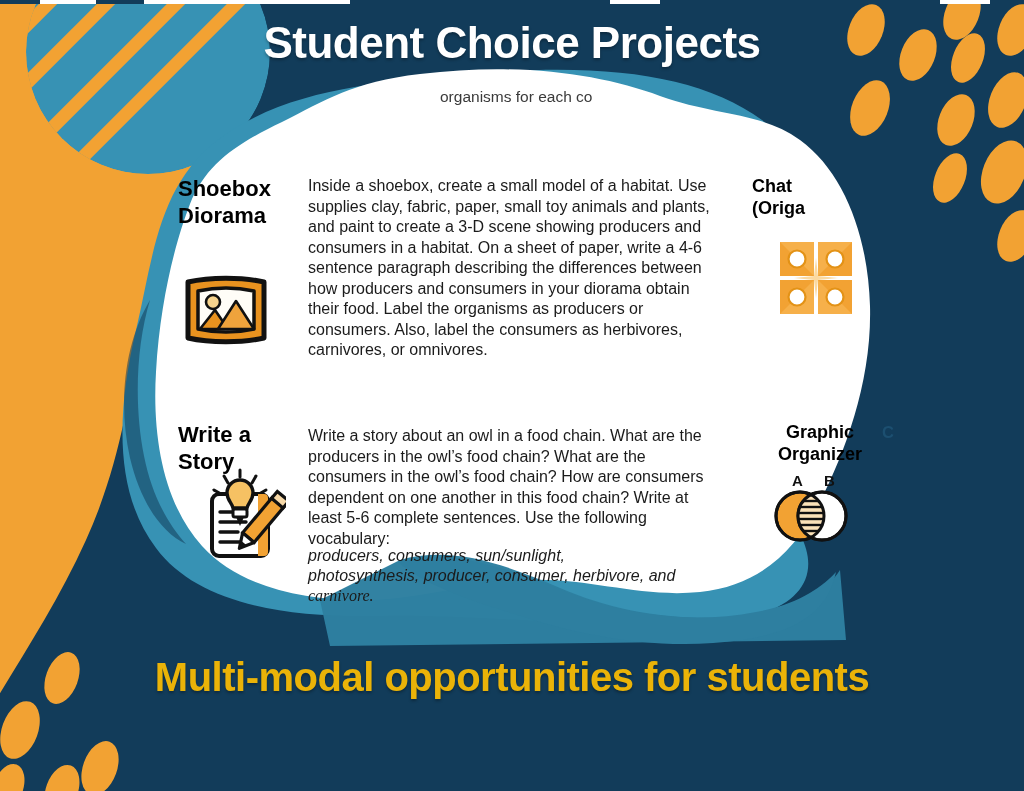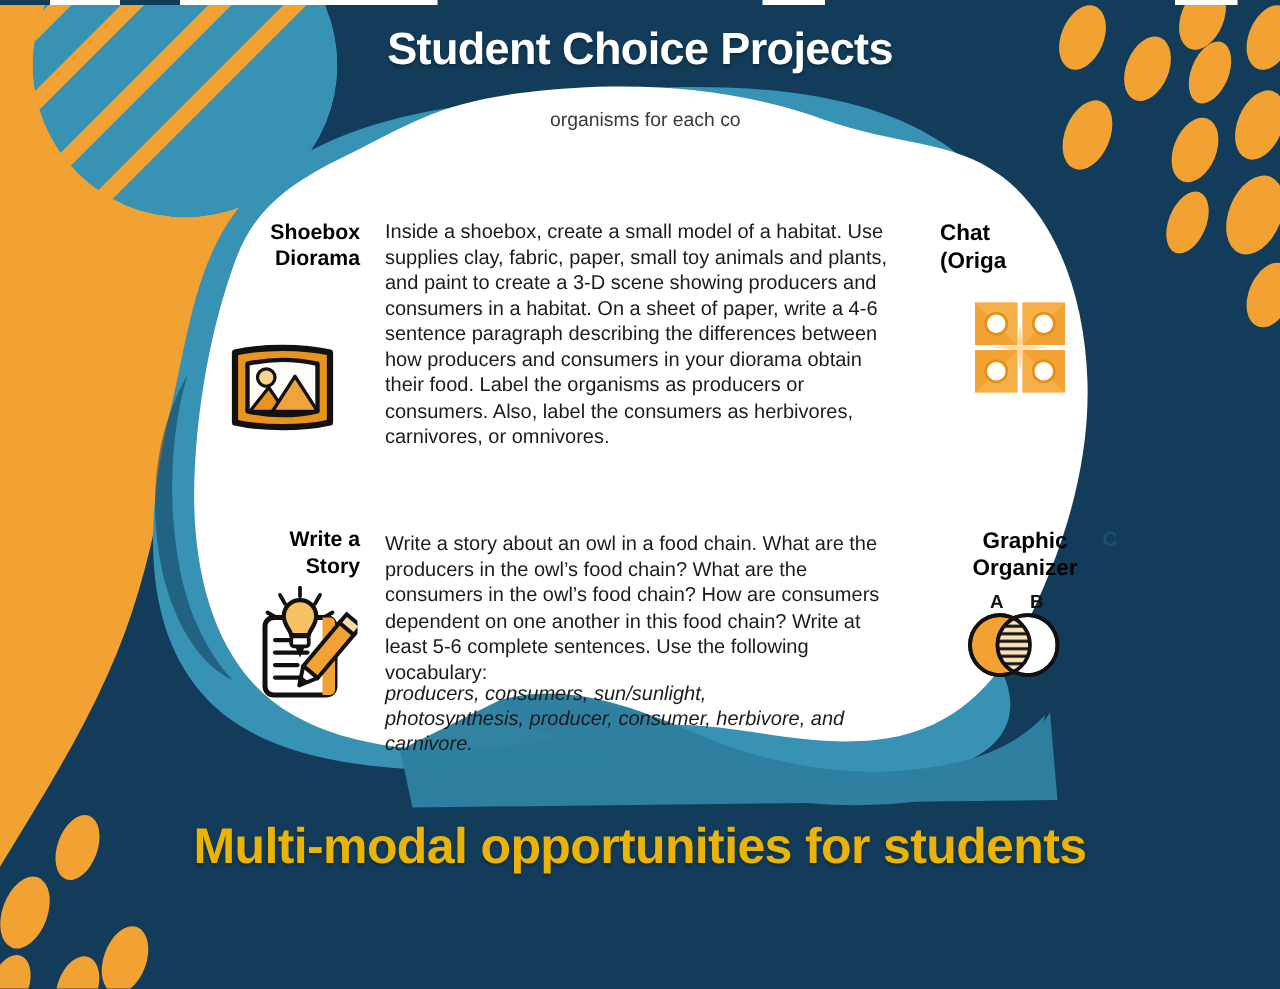--- a/index.html
+++ b/index.html
@@ -19,21 +19,21 @@
     position:absolute;left:0;top:0;width:1024px;height:4px;
     background:#ffffff;z-index:40;
   }
   .top-sliver .seg{position:absolute;top:0;height:4px;background:#123C5A;}
 
   
   .title{
     position:absolute;left:0;top:18px;width:1024px;
     text-align:center;
     color:#ffffff;
-    font-size:36px;
+    font-size:44px;
     font-weight:bold;
     letter-spacing:-0.5px;
     z-index:30;
     text-shadow:0 2px 3px rgba(0,0,0,.30);
   }
 
   
   .caption{
     position:absolute;left:60px;top:655px;width:904px;
     text-align:center;color:#eab308;
@@ -54,22 +54,22 @@
   }
   .partial-top-ghost{
     position:absolute;left:470px;top:72px;
     font-size:14px;color:#9aa6ad;white-space:nowrap;
     opacity:.55;
   }
 
   .row{position:absolute;}
   .row .rowlabel{
     position:absolute;
-    font-size:17px;font-weight:bold;color:#000;
-    text-align:right;line-height:1.22;
+    font-size:22px;font-weight:bold;color:#000;
+    text-align:left;line-height:1.22;
   }
   .row .rowbody{
     position:absolute;
     font-size:16px;line-height:1.285;color:#1b1b1b;
   }
 
   
   .rcol{position:absolute;font-size:18px;font-weight:bold;color:#000;
         text-align:center;line-height:1.22;}
   .rcol-ghost{position:absolute;font-size:16.5px;font-weight:bold;
@@ -270,21 +270,21 @@
             <path d="M49.5,81 L53.5,88 L57.5,81 Z" fill="#111"></path>
           </g>
         </svg>
       </div>
 
       <div class="rowbody" style="left:298px;top:426px;width:412px;">
         <span>Write a story about an owl in a food chain. What are the producers in the owl’s food chain? What are the consumers in the owl’s food chain? How are consumers dependent on one another in this food chain? Write at least 5-6 complete sentences. Use the following vocabulary:</span>
       </div>
       <div class="rowbody" style="left:298px;top:546px;width:420px;font-style:italic;">producers, consumers, sun/sunlight,</div>
       <div class="rowbody" style="left:298px;top:566px;width:420px;font-style:italic;">photosynthesis, producer, consumer, herbivore, and</div>
-      <div class="rowbody" style="left:298px;top:586px;width:420px;font-style:italic;">carnivore.</div>
+      <div class="rowbody" style="left:298px;top:586px;width:420px;font-style:italic;font-family:Liberation Serif, serif;">carnivore.</div>
 
       <div class="rcol" style="left:748px;top:422px;width:124px;">
         <span style="white-space:pre-line;">Graphic
 Organizer</span>
       </div>
 
       <div class="rcol-ghost" style="left:872px;top:422px;">C</div>
 
       <div class="icon" style="left:756px;top:468px;width:108px;height:80px;">
         <svg width="108" height="80" viewBox="0 0 108 80" xmlns="http://www.w3.org/2000/svg">

